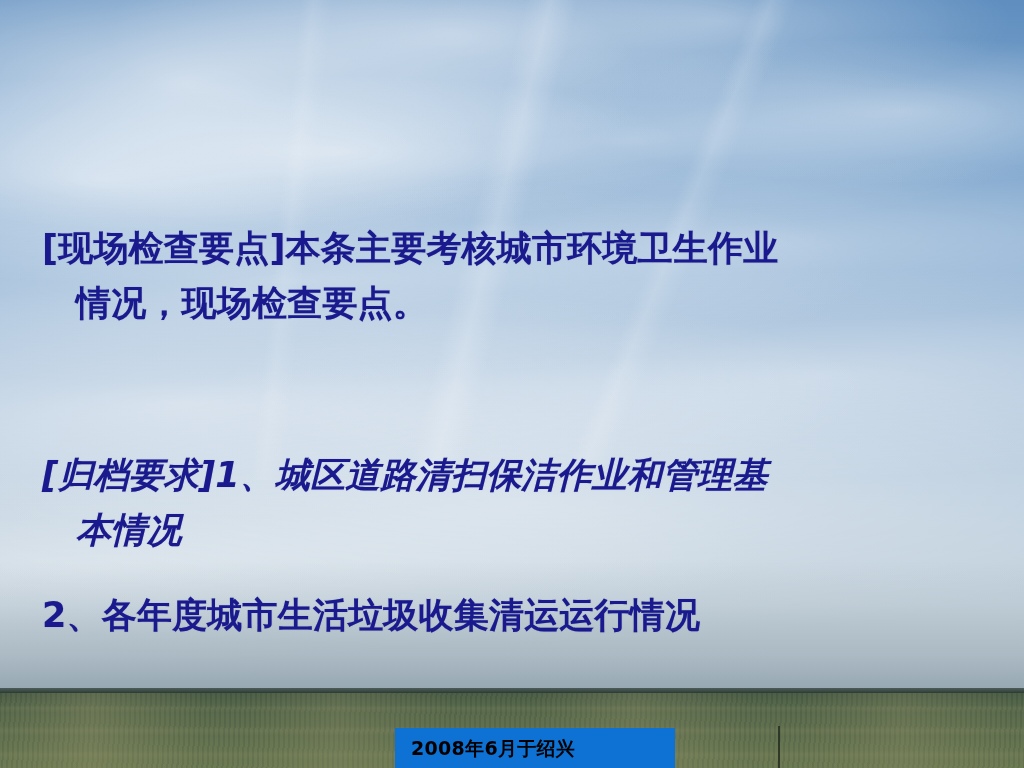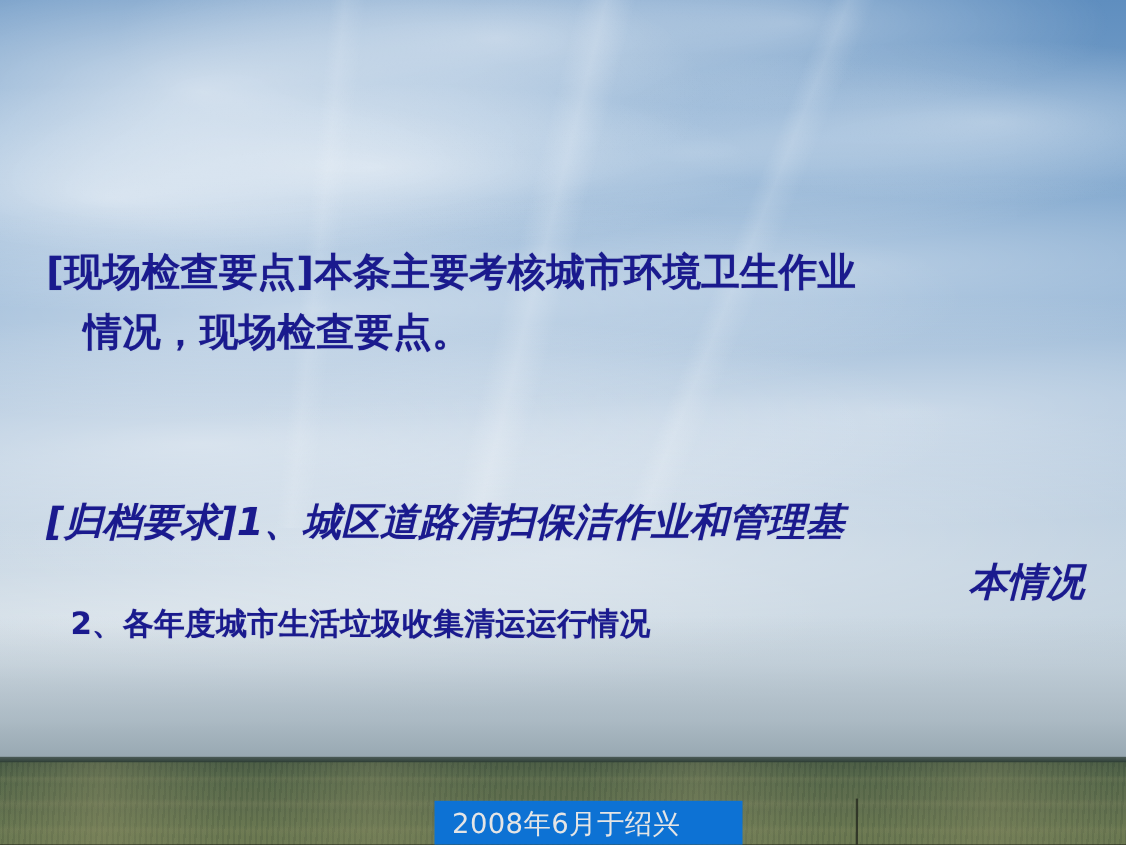--- a/index.html
+++ b/index.html
@@ -202,50 +202,48 @@
     left: 42px;
     top: 448px;
     width: 944px;
     font-size: 35px;
     line-height: 55px;
     font-style: italic;
   }
   .para-arch .ind {
     display: block;
     padding-left: 34px;
-    text-align: right;
   }
   .para-item2 {
     position: absolute;
     left: 42px;
-    top: 539px;
+    top: 588px;
     width: 944px;
-    font-size: 28px;
+    font-size: 35px;
     line-height: 55px;
-    margin-left: 22px;
   }
 
   
   .banner {
     position: absolute;
     z-index: 4;
     left: 395px;
     top: 728px;
     width: 280px;
     height: 40px;
     background: #0d72d4;
     display: flex;
     align-items: center;
     box-sizing: border-box;
     padding-left: 16px;
   }
   .banner-text {
-    color: #e5e5e5;
-    font-size: 25px;
-    font-weight: normal;
+    color: #000000;
+    font-size: 19px;
+    font-weight: bold;
     line-height: 1;
     white-space: nowrap;
     letter-spacing: .3px;
   }
 </style>
 </head>
 <body>
 
 <div id="slide">
 

